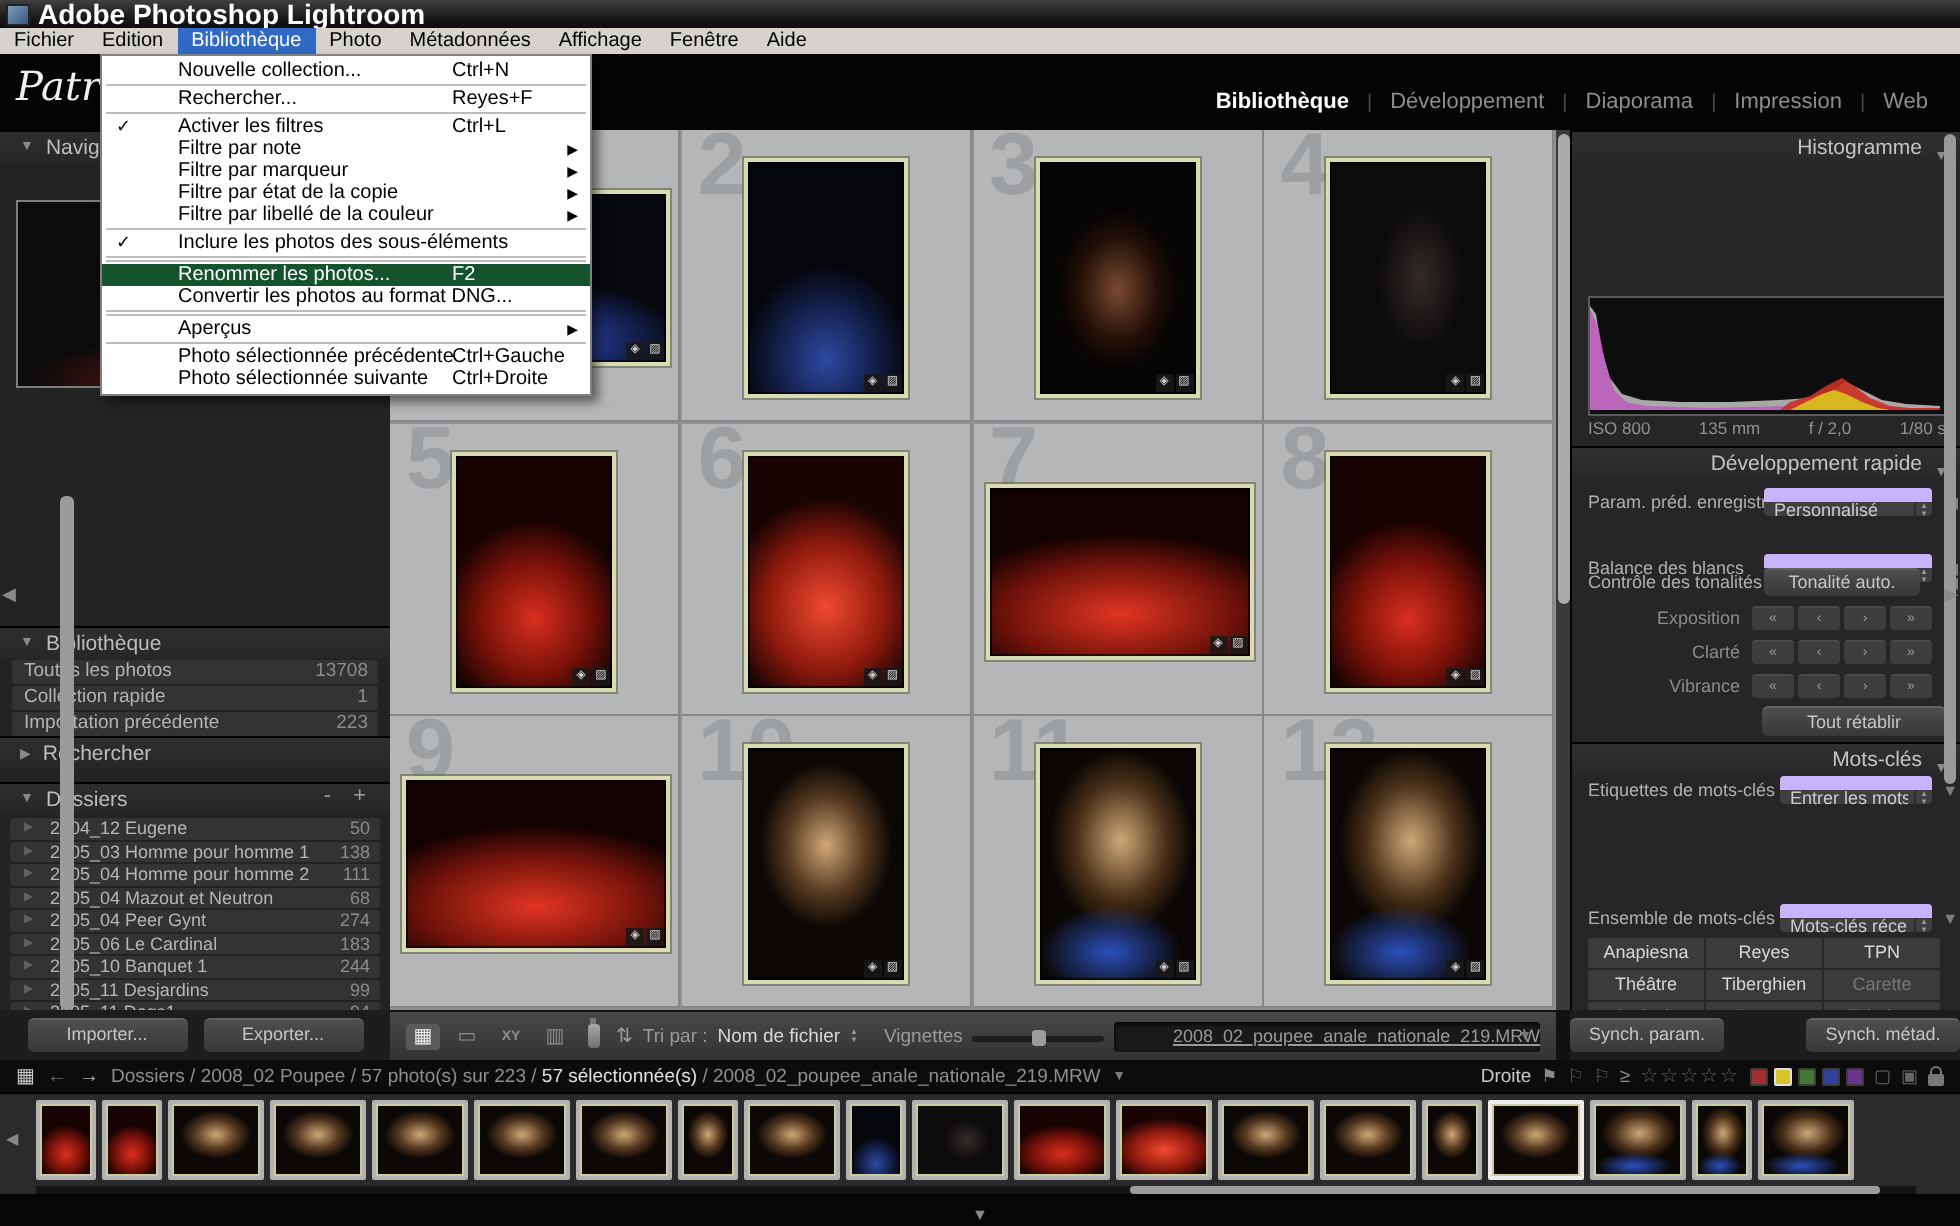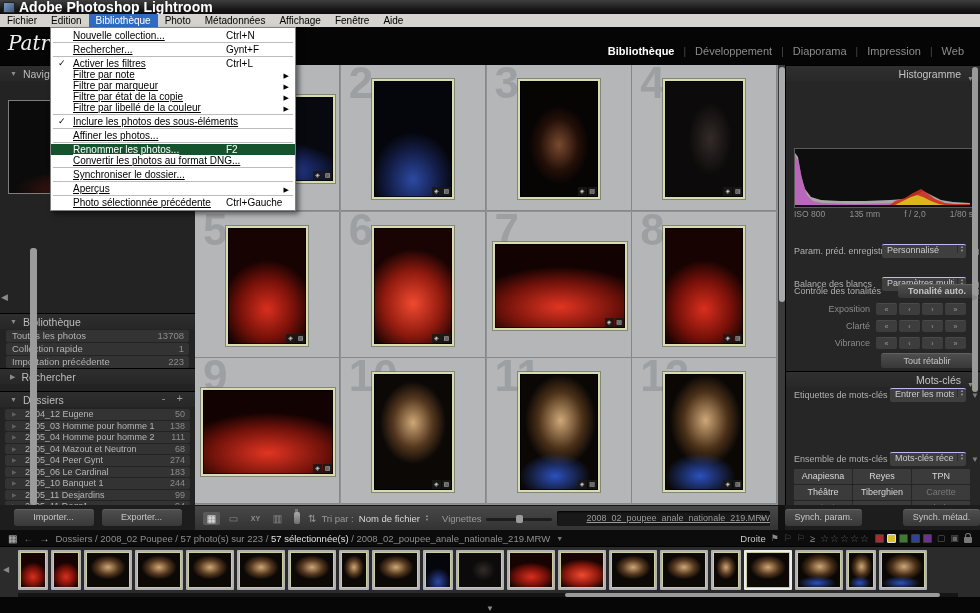--- a/index.html
+++ b/index.html
@@ -12,21 +12,21 @@
     display:flex;align-items:center;gap:4px;padding-left:3px;box-sizing:border-box;}
   #app-icon{width:10px;height:9px;background:linear-gradient(135deg,#7e9cc0,#3a567e);border:1px solid #222;border-radius:1px;}
   #titlebar .t{font-size:14px;font-weight:bold;color:#fff;}
   #menubar{left:0;top:14px;width:980px;height:13px;background:#d6d3ce;display:flex;}
   .mb-item{padding:0 7px;font-size:10px;line-height:13px;color:#000;}
   .mb-item.active{background:#316ac5;color:#fff;}
 
   
   #dropdown-menu{left:50px;top:27px;width:246px;background:#fff;border:1px solid #808080;
     box-shadow:3px 3px 5px rgba(0,0,0,.5);z-index:100;padding:2px 0;box-sizing:border-box;}
-  .m-row{position:relative;height:11px;line-height:11px;font-size:10px;color:#000;padding-left:22px;white-space:nowrap;text-decoration:underline;}
+  .m-row{position:relative;height:11px;line-height:11px;font-size:10px;color:#000;padding-left:38px;white-space:nowrap;}
   .m-row.hl{background:#14532d;color:#fff;}
   .m-row .chk{position:absolute;left:7px;font-size:9px;}
   .m-row .sc{position:absolute;left:175px;}
   .m-row .sub{position:absolute;right:6px;font-size:7px;top:1px;}
   .m-sep{height:1px;background:#bcbcbc;margin:1px 2px;}
 
   
   #header-strip{left:0;top:27px;width:980px;height:38px;background:#050505;}
   #identity{position:absolute;left:8px;top:4px;font-family:"DejaVu Serif",serif;font-style:italic;
     font-size:20px;color:#f0f0f0;}
@@ -82,22 +82,22 @@
   
   #right-panel{left:785px;top:65px;width:195px;height:440px;background:#262626;overflow:hidden;border-left:1px solid #000;}
   .rp-header{position:absolute;left:0;width:195px;height:16px;box-sizing:border-box;text-align:right;
     padding-right:20px;font-size:10.5px;line-height:16px;color:#c4c4c4;background:linear-gradient(#303030,#282828);border-top:1px solid #000;}
   .rp-header .tri{position:absolute;right:7px;top:5px;font-size:7px;color:#8a8a8a;}
   #hist-box{position:absolute;left:8px;top:83px;width:177px;height:58px;background:#0e0e0e;border:1px solid #5a5a5a;}
   #hist-info{position:absolute;left:8px;top:144px;width:179px;display:flex;justify-content:space-between;font-size:8.5px;color:#919191;}
   .qd-row{position:absolute;left:0;width:195px;height:18px;}
   .qd-label{position:absolute;left:8px;top:3px;font-size:9px;color:#b0b0b0;white-space:nowrap;}
   .qd-label.dim{color:#8c8c8c;left:0;width:84px;text-align:right;}
-  .dd{position:absolute;display:flex;align-items:flex-start;height:14px;background:#3f3f3f;border-radius:2px;
-    border-top:1px solid #c4b5fd;padding:0 2px 0 5px;box-sizing:border-box;font-size:9px;color:#ccc;}
+  .dd{position:absolute;display:flex;align-items:center;height:14px;background:#3f3f3f;border-radius:2px;
+    border-top:7px solid #c4b5fd;padding:0 2px 0 5px;box-sizing:border-box;font-size:9px;color:#ccc;}
   .dd .dd-t{flex:1;white-space:nowrap;overflow:hidden;}
   .dd .dd-sp{display:flex;flex-direction:column;margin-left:3px;border-left:1px solid #2d2d2d;padding-left:2px;}
   .dd .dd-sp i{font-style:normal;font-size:4px;line-height:4px;color:#999;}
   .pnl-arrow{position:absolute;right:2px;font-size:8px;color:#7d7d7d;}
   .btn{background:linear-gradient(#4e4e4e,#383838);border-radius:3px;border-top:1px solid #616161;
     color:#c6c6c6;font-size:9px;text-align:center;}
   .adj-btns{position:absolute;left:90px;top:2px;display:flex;gap:2px;}
   .adj-btn{width:21px;height:11px;line-height:11px;font-size:7px;color:#9a9a9a;background:#3d3d3d;border-radius:2px;text-align:center;border-top:1px solid #4a4a4a;}
   #kw-text{position:absolute;left:8px;top:338px;width:177px;height:42px;background:#363636;border:1px solid #2a2a2a;
     border-radius:2px;font-size:9.5px;color:#cecece;padding:4px;box-sizing:border-box;}
@@ -364,20 +364,24 @@
       <polygon points="100,56 108,52 116,48 122,46 128,48 136,52 144,55 150,56" fill="#d8c41e" opacity="0.9"></polygon>
     </svg>
   </div>
   <div id="hist-info">
     <span>ISO 800</span>
     <span>135 mm</span>
     <span>f / 2,0</span>
     <span>1/80 s</span>
   </div>
 
+  <div class="rp-header" style="top:158px;">
+    <span>Développement rapide</span>
+    <span class="tri">▼</span>
+  </div>
   <div class="qd-row" style="top:178px;">
     <span class="qd-label">Param. préd. enregistré</span>
     <div class="dd" style="left:96px;top:1px;width:84px;">
       <span class="dd-t">Personnalisé</span>
       <span class="dd-sp">
           <i>▲</i>
           <i>▼</i>
         </span>
     </div>
     <span class="pnl-arrow" style="top:4px;">◀</span>
@@ -388,21 +392,21 @@
       <span class="dd-t">Paramètres multi...</span>
       <span class="dd-sp">
           <i>▲</i>
           <i>▼</i>
         </span>
     </div>
     <span class="pnl-arrow" style="top:4px;">◀</span>
   </div>
   <div class="qd-row" style="top:218px;">
     <span class="qd-label">Contrôle des tonalités</span>
-    <div class="btn" style="position:absolute;left:112px;top:1px;width:78px;height:13px;line-height:13px;font-weight:bold;">Tonalité auto.</div>
+    <div class="btn" style="position:absolute;left:96px;top:1px;width:78px;height:13px;line-height:13px;">Tonalité auto.</div>
     <span class="pnl-arrow" style="top:4px;">◀</span>
   </div>
   <div id="qd-adjust">
       <div class="qd-row" style="top: 236px;">
         <span class="qd-label dim">Exposition</span>
         <span class="adj-btns">
           <span class="adj-btn">«</span>
           <span class="adj-btn">‹</span>
           <span class="adj-btn">›</span>
           <span class="adj-btn">»</span>
@@ -599,33 +603,32 @@
 
 <div class="abs" id="bottombar">
   <span class="tri">▼</span>
 </div>
 <span class="abs edge-arrow" style="left:1px;top:292px;">◀</span>
 <span class="abs edge-arrow" style="right:1px;top:292px;">▶</span>
 
 <div class="abs" id="dropdown-menu">
     <div class="m-row"><span class="lbl">Nouvelle collection...</span><span class="sc">Ctrl+N</span></div>
     <div class="m-sep"></div>
-    <div class="m-row"><span class="lbl">Rechercher...</span><span class="sc">Gynt+F</span></div>
+    <div class="m-row"><span class="lbl">Rechercher...</span><span class="sc">Reyes+F</span></div>
     <div class="m-sep"></div>
     <div class="m-row"><span class="chk">✓</span><span class="lbl">Activer les filtres</span><span class="sc">Ctrl+L</span></div>
     <div class="m-row"><span class="lbl">Filtre par note</span><span class="sub">▶</span></div>
     <div class="m-row"><span class="lbl">Filtre par marqueur</span><span class="sub">▶</span></div>
     <div class="m-row"><span class="lbl">Filtre par état de la copie</span><span class="sub">▶</span></div>
     <div class="m-row"><span class="lbl">Filtre par libellé de la couleur</span><span class="sub">▶</span></div>
     <div class="m-sep"></div>
     <div class="m-row"><span class="chk">✓</span><span class="lbl">Inclure les photos des sous-éléments</span></div>
     <div class="m-sep"></div>
-    <div class="m-row"><span class="lbl">Affiner les photos...</span></div>
     <div class="m-sep"></div>
     <div class="m-row hl"><span class="lbl">Renommer les photos...</span><span class="sc">F2</span></div>
     <div class="m-row"><span class="lbl">Convertir les photos au format DNG...</span></div>
     <div class="m-sep"></div>
-    <div class="m-row"><span class="lbl">Synchroniser le dossier...</span></div>
     <div class="m-sep"></div>
     <div class="m-row"><span class="lbl">Aperçus</span><span class="sub">▶</span></div>
     <div class="m-sep"></div>
     <div class="m-row"><span class="lbl">Photo sélectionnée précédente</span><span class="sc">Ctrl+Gauche</span></div>
+    <div class="m-row"><span class="lbl">Photo sélectionnée suivante</span><span class="sc">Ctrl+Droite</span></div>
   </div>
 
 </body></html>

